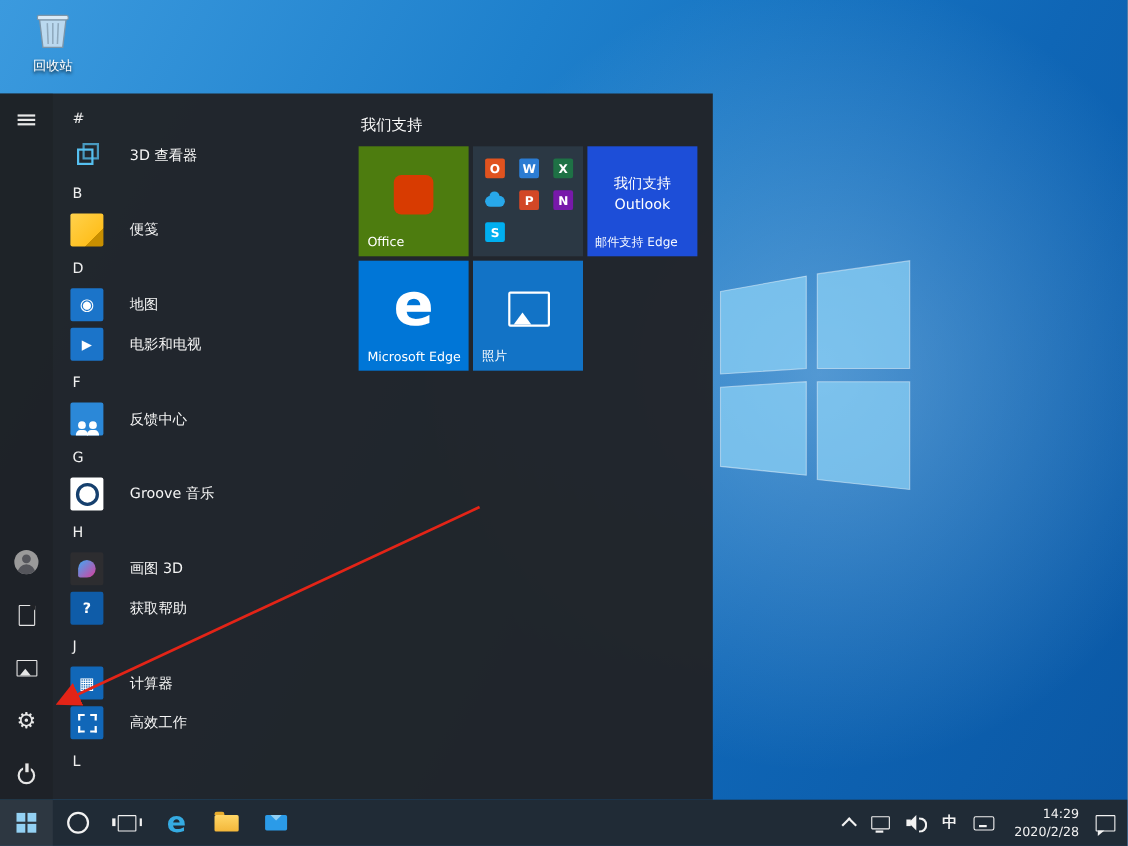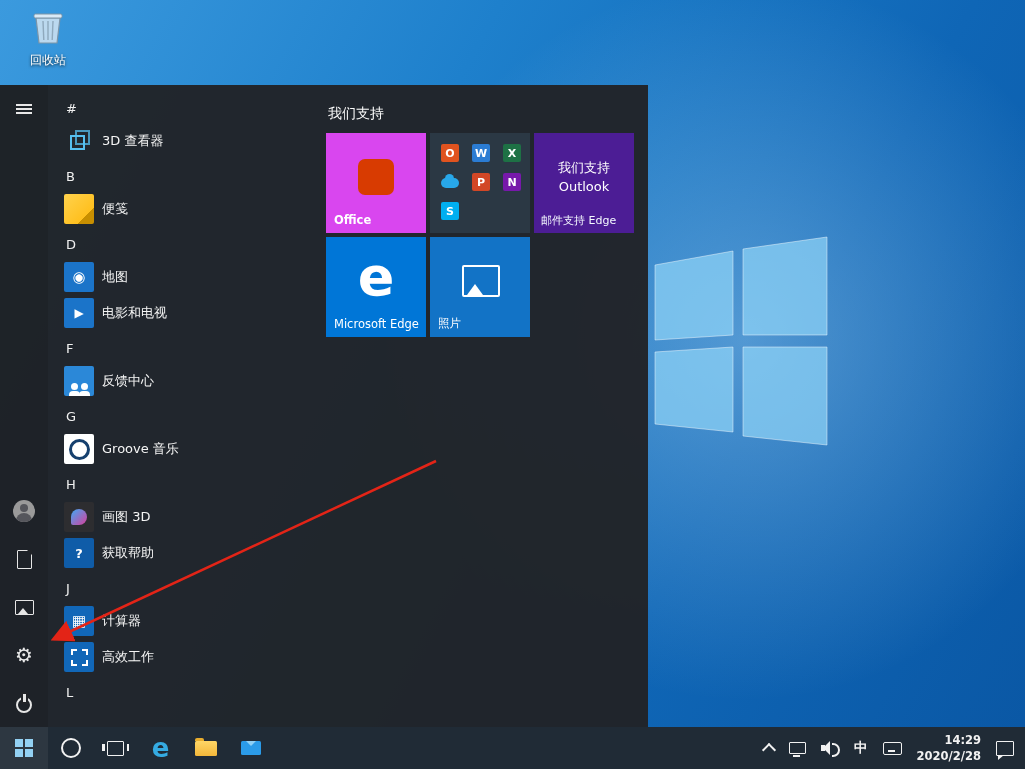--- a/index.html
+++ b/index.html
@@ -28,21 +28,21 @@
   .doc-ic:before{content:"";position:absolute;right:-1px;top:-1px;border-left:5px solid transparent;border-top:5px solid rgba(33,35,39,1);}
   .pic-ic{width:17px;height:13px;border:1.6px solid #e6e6e6;border-radius:1px;position:relative;}
   .pic-ic:after{content:"";position:absolute;left:2px;bottom:0;border-left:5px solid transparent;border-right:5px solid transparent;border-bottom:6px solid #e6e6e6;}
   .gear-glyph{font-size:20px;color:#e9e9e9;line-height:1;}
   .power-ic{width:18px;height:18px;position:relative;}
   .power-ic:before{content:"";position:absolute;left:1px;top:3px;width:12px;height:12px;border:2px solid #e6e6e6;border-radius:50%;}
   .power-ic:after{content:"";position:absolute;left:7.5px;top:0;width:3px;height:8px;background:#e6e6e6;box-shadow:0 0 0 2px rgba(33,35,39,1);}
   
   .apps-col{width:276px;padding-top:6px;overflow:hidden;}
   .sec-header{height:22px;padding:10px 0 0 18px;font-size:13px;color:#f0f0f0;cursor:pointer;}
-  .app-row{height:36px;display:flex;align-items:center;gap:8px;padding-left:16px;cursor:pointer;}
+  .app-row{height:36px;display:flex;align-items:center;gap:24px;padding-left:16px;cursor:pointer;}
   .app-label{font-size:13px;color:#f5f5f5;white-space:nowrap;}
   .icn{width:30px;height:30px;flex:0 0 30px;display:flex;align-items:center;justify-content:center;border-radius:2px;position:relative;color:#fff;}
   .i-3d:before{content:"";position:absolute;left:6px;top:9px;width:11px;height:11px;border:2px solid #56c0f0;}
   .i-3d:after{content:"";position:absolute;left:11px;top:4px;width:11px;height:11px;border:2px solid rgba(86,192,240,0.75);}
   .i-notes{background:linear-gradient(135deg,#ffd24d 0%,#ffc01f 72%,#c88f00 72%);}
   .i-maps{background:#1b74c9;font-size:15px;}
   .i-movies{background:#1b74c9;font-size:12px;}
   .i-feedback{background:#2b88d8;display:flex;gap:3px;align-items:flex-end;justify-content:center;padding-bottom:6px;box-sizing:border-box;}
   .person{width:7px;height:7px;border-radius:50%;background:#fff;position:relative;}
   .person:after{content:"";position:absolute;left:-2px;top:8px;width:11px;height:5px;border-radius:4px 4px 0 0;background:#fff;}
@@ -100,21 +100,21 @@
   .chev{width:8px;height:8px;border-left:2px solid #f2f2f2;border-top:2px solid #f2f2f2;transform:rotate(45deg);margin-top:4px;}
   .net-ic{width:15px;height:10px;border:1.7px solid #f2f2f2;border-radius:1px;position:relative;}
   .net-ic:after{content:"";position:absolute;left:3px;bottom:-4px;width:7px;height:2px;background:#f2f2f2;}
   .vol-ic{position:relative;width:18px;height:14px;}
   .vol-ic:before{content:"";position:absolute;left:0;top:4px;width:4px;height:6px;background:#f2f2f2;}
   .vol-ic:after{content:"";position:absolute;left:2px;top:0;border-top:7px solid transparent;border-bottom:7px solid transparent;border-right:7px solid #f2f2f2;}
   .vol-ic b{position:absolute;left:11px;top:2px;width:6px;height:10px;border:2px solid #f2f2f2;border-left:none;border-radius:0 8px 8px 0;}
   .ime{font-size:13.5px;font-weight:bold;}
   .kbd-ic{width:17px;height:11px;border:1.7px solid #f2f2f2;border-radius:2px;position:relative;}
   .kbd-ic:after{content:"";position:absolute;left:4px;bottom:2px;width:7px;height:1.8px;background:#f2f2f2;}
-  .clock{font-size:11.5px;line-height:1.4;text-align:right;min-width:62px;font-weight:bold;}
+  .clock{font-size:11.5px;line-height:1.4;text-align:right;min-width:62px;}
   .ac-ic{width:16px;height:13px;border:1.7px solid #f2f2f2;border-radius:1px;position:relative;}
   .ac-ic:after{content:"";position:absolute;left:1px;bottom:-5px;border-left:0 solid transparent;border-right:6px solid transparent;border-top:5px solid #f2f2f2;}
 </style>
 </head>
 <body>
 
 <svg class="win-logo" width="200" height="215" viewBox="0 0 200 215">
   <g fill="#8ed2f6" fill-opacity="0.72" stroke="rgba(255,255,255,0.45)" stroke-width="1">
     <polygon points="10,30 88,16 88,100 10,105"></polygon>
     <polygon points="98,14 182,2 182,100 98,100"></polygon>
@@ -210,36 +210,36 @@
     <div class="app-row">
       <span class="icn i-snip"></span>
       <span class="app-label">高效工作</span>
     </div>
     <div class="sec-header">L</div>
   </div>
 
   <div class="tiles-col">
     <div class="tile-group-title">我们支持</div>
     <div class="tile-grid">
-      <div class="tile" style="background: #d946ef; font-weight: bold;">
+      <div class="tile" style="background: #4d7c0f;">
         <span class="office-logo" style="background: rgb(216, 59, 1);"></span>
         <span class="tile-label">Office</span>
       </div>
       <div class="tile" style="background: rgb(43, 56, 68);">
         <div class="suite-grid">
           <span class="mini" style="background: rgb(224, 83, 31);">O</span>
           <span class="mini" style="background: rgb(43, 124, 211);">W</span>
           <span class="mini" style="background: rgb(30, 113, 69);">X</span>
           <span class="mini cloud" style="background: rgb(40, 168, 234);"></span>
           <span class="mini" style="background: rgb(210, 71, 38);">P</span>
           <span class="mini" style="background: rgb(119, 25, 170);">N</span>
           <span class="mini" style="background: rgb(0, 175, 240);">S</span>
         </div>
       </div>
-      <div class="tile" style="background: #4c1d95;">
+      <div class="tile" style="background: #1d4ed8;">
         <div class="mail-headline">我们支持 Outlook</div>
         <div class="mail-footer">邮件支持 Edge</div>
       </div>
       <div class="tile" style="background: rgb(0, 118, 215);">
         <span class="edge-e">e</span>
         <span class="tile-label">Microsoft Edge</span>
       </div>
       <div class="tile" style="background: rgb(18, 115, 198);">
         <span class="photos-ic"></span>
         <span class="tile-label">照片</span>

